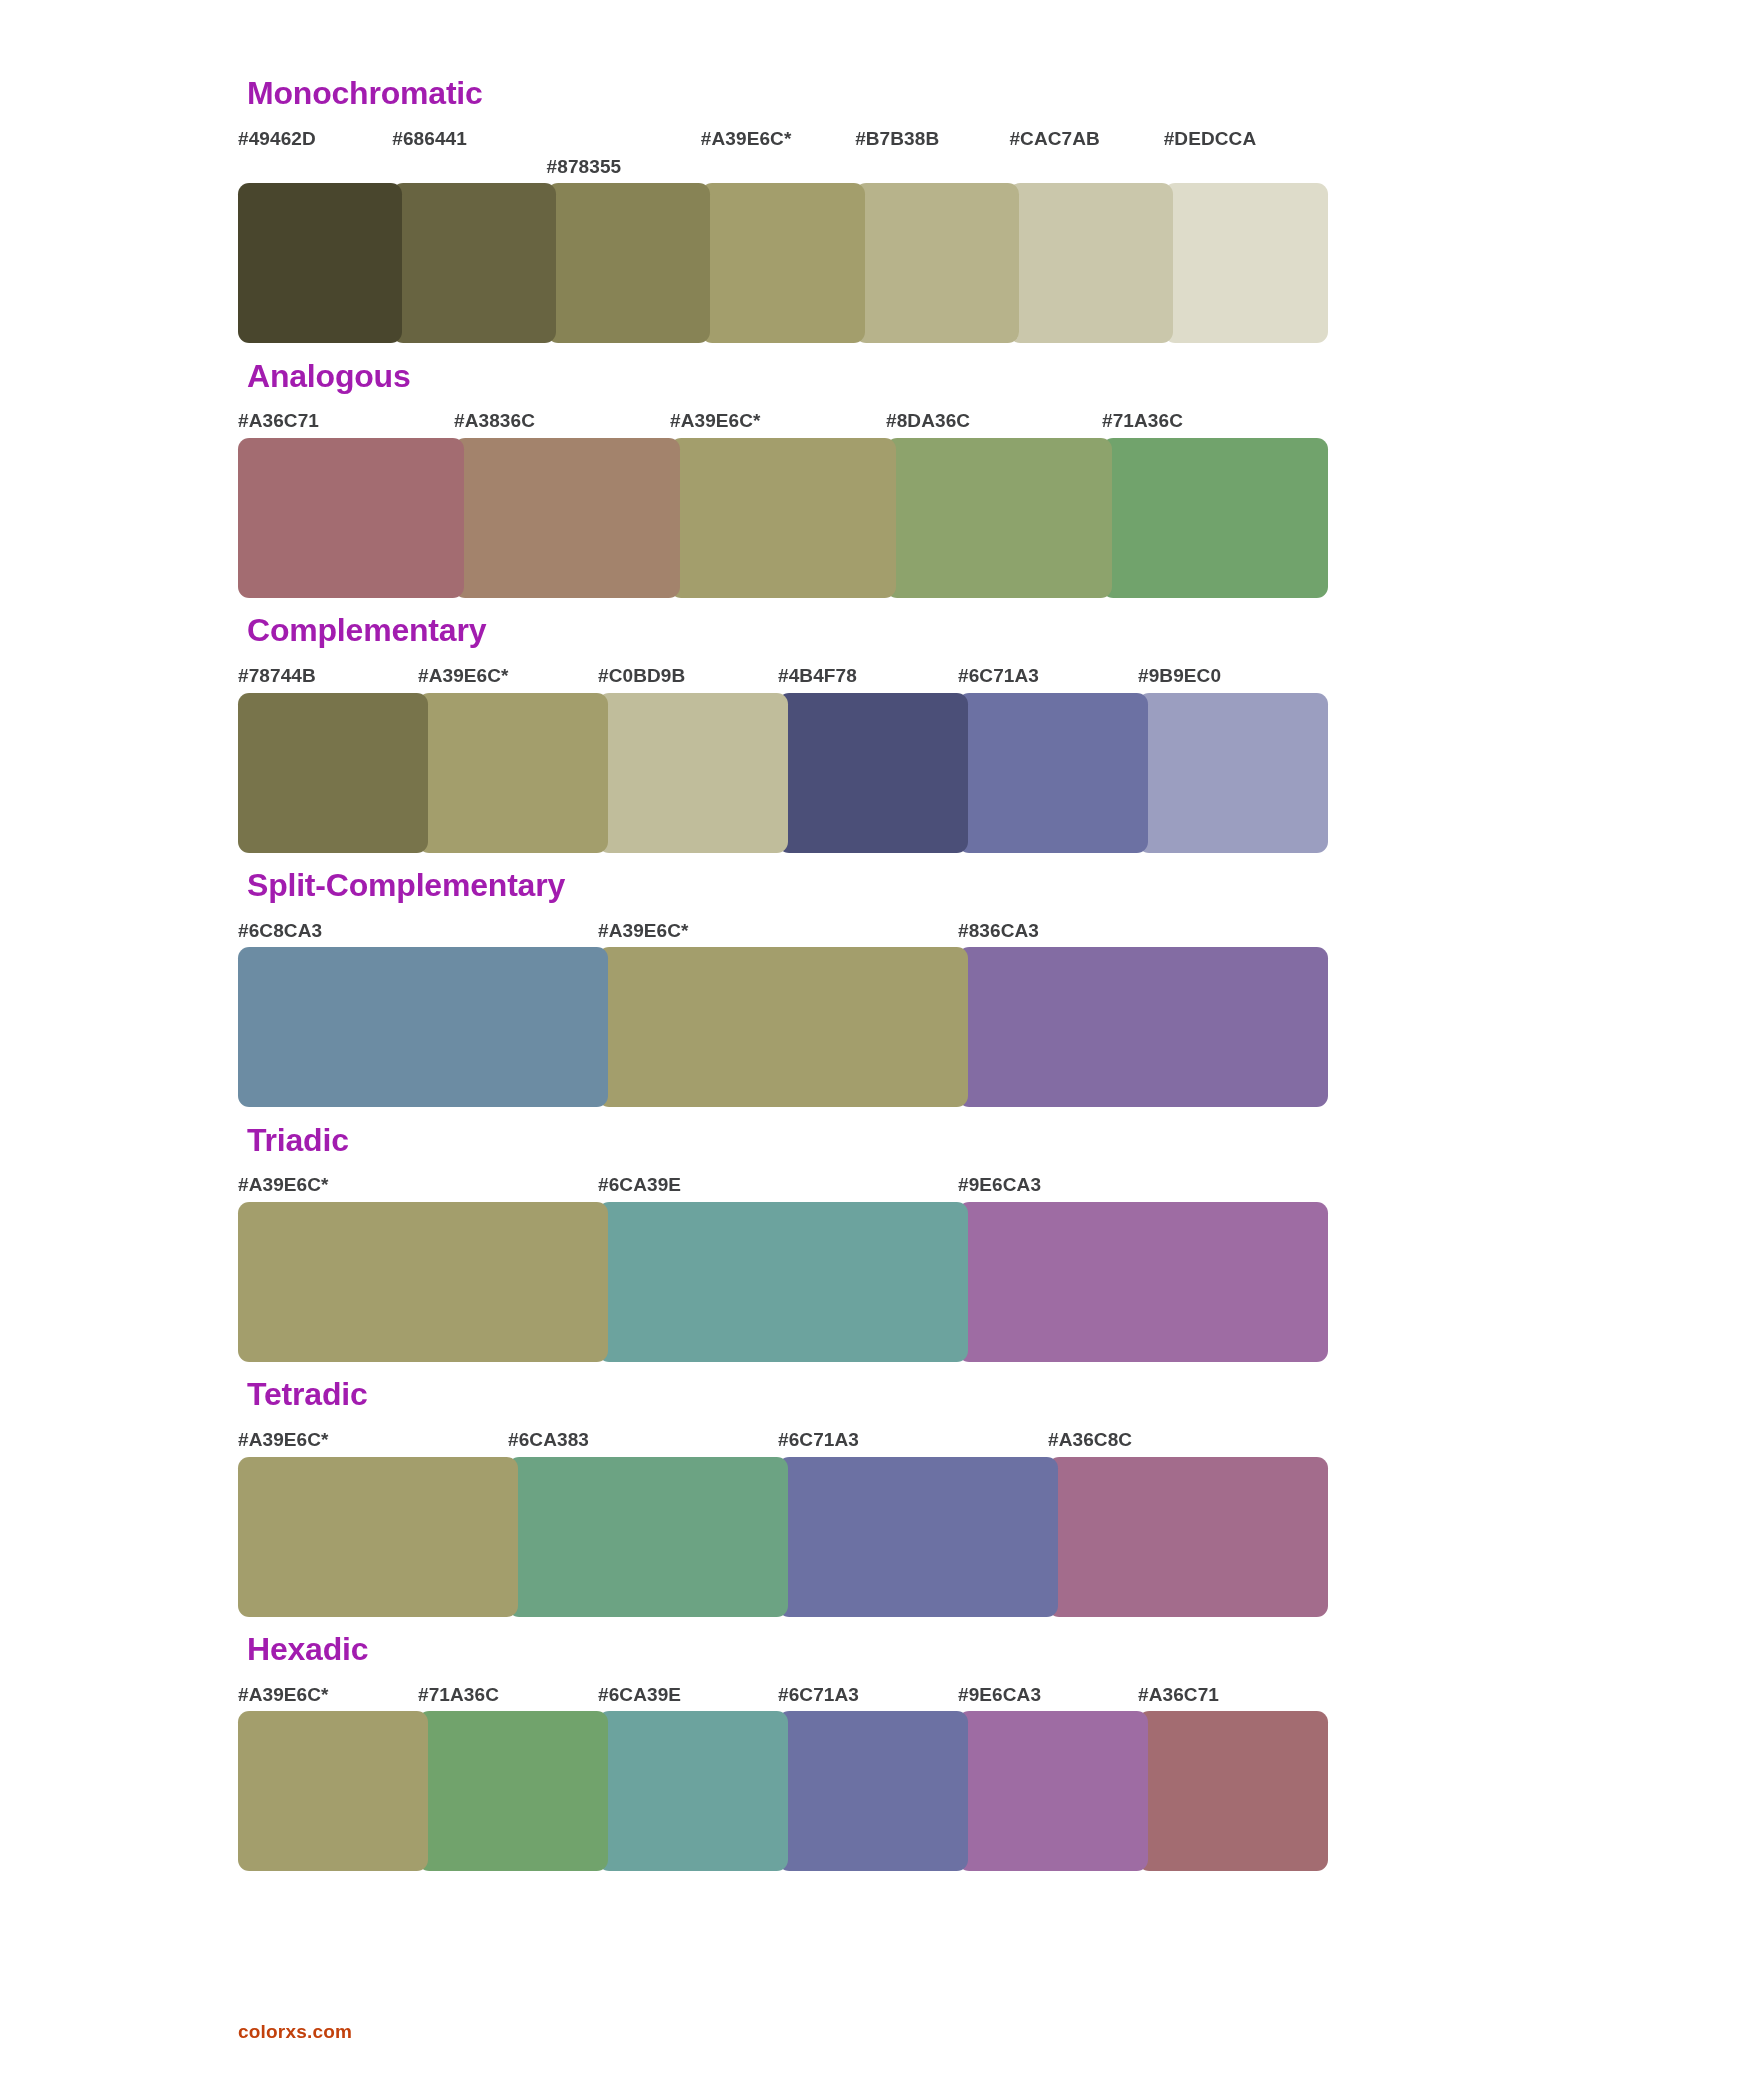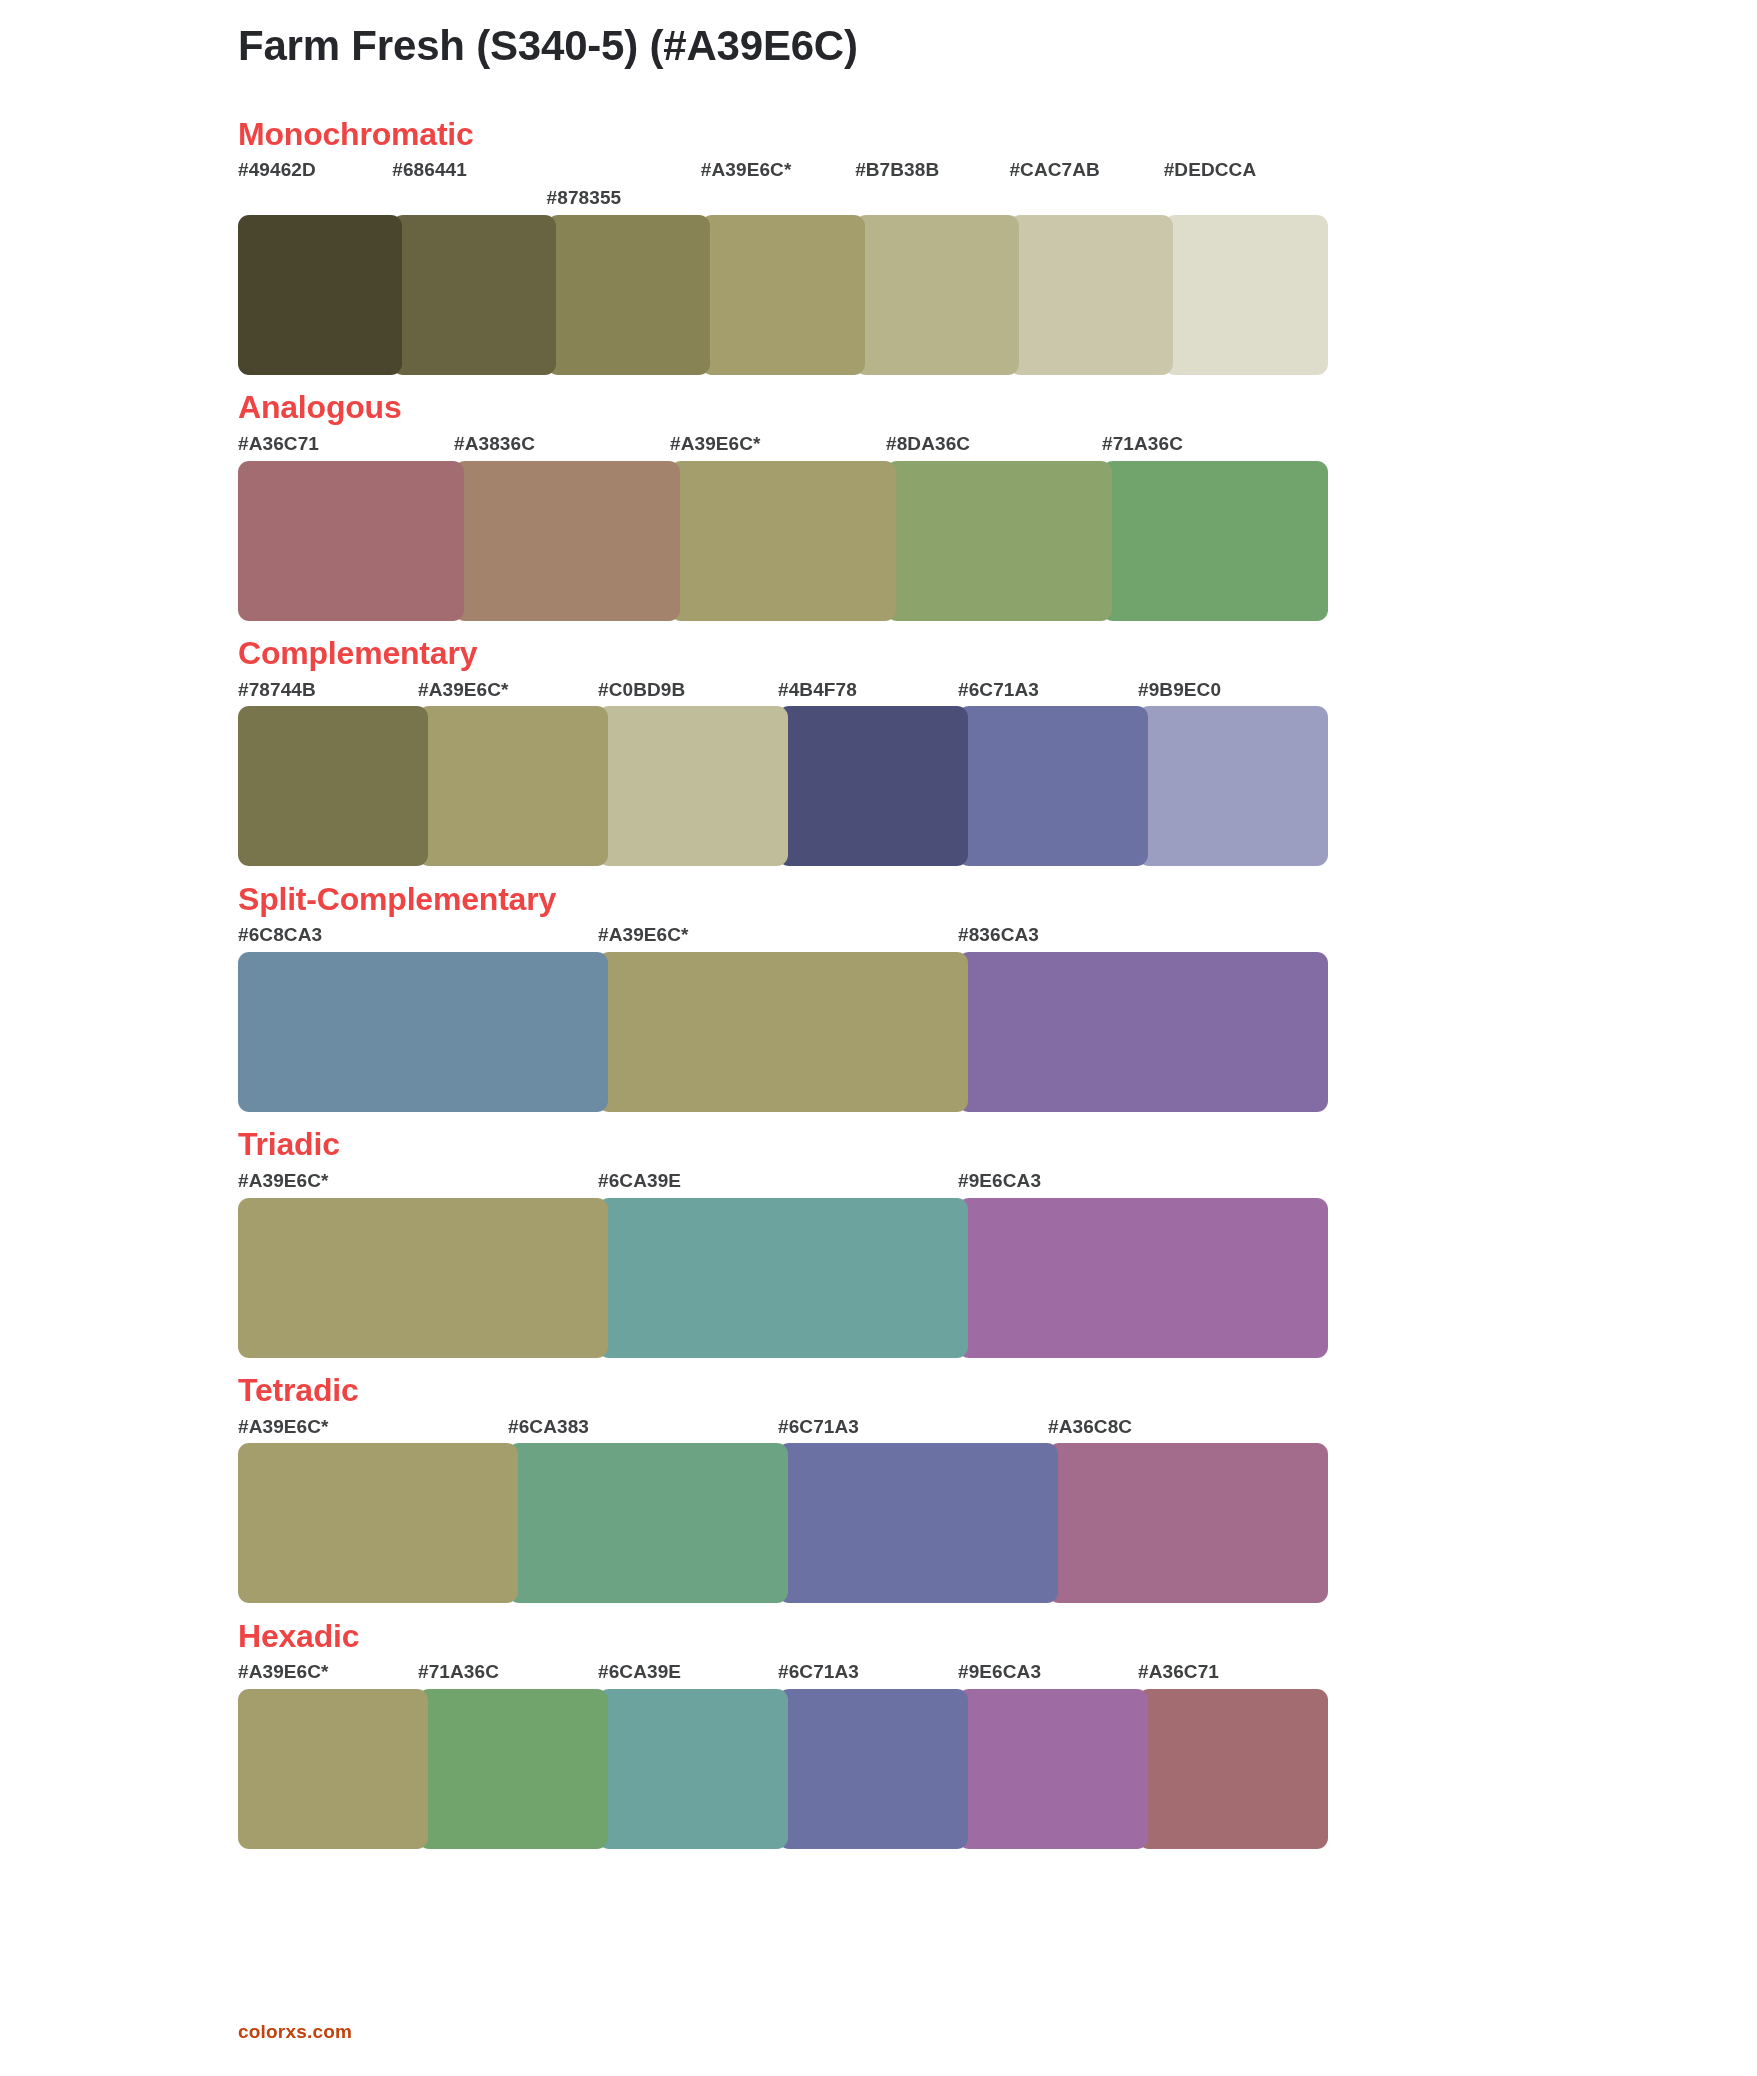--- a/index.html
+++ b/index.html
@@ -46,23 +46,23 @@
   .sections {
     padding: 45px 0 0 0;
   }
   .section {
     padding: 0 0 0 238px;
     margin-bottom: 14.4px;
   }
   .section-title {
     font-size: 32px;
     font-weight: bold;
-    color: #ef4444;
+    color: #a21caf;
     letter-spacing: -0.2px;
-    margin: 0;
+    margin: 9px;
     padding: 0 0 8px 0;
     line-height: 1.15;
   }
   .labels {
     display: flex;
     width: 1080px;
     padding: 0;
     margin: 0;
   }
   .swatch-label {
@@ -98,21 +98,20 @@
     color: #c2410c;
     letter-spacing: 0.2px;
   }
 </style>
 </head>
 <body>
 
 <div class="page">
 
   <div class="header">
-    <h1 class="page-title">Farm Fresh (S340-5) (#A39E6C)</h1>
   </div>
 
   <div class="sections" id="sections-root">
       <div class="section">
         <div class="section-title">Monochromatic</div>
         <div class="labels">
           <div class="swatch-label" style="width: 14.2857%;">#49462D</div>
           <div class="swatch-label" style="width: 14.2857%;">#686441</div>
           <div class="swatch-label" style="width: 14.2857%; margin-top: 28px;">#878355</div>
           <div class="swatch-label" style="width: 14.2857%;">#A39E6C*</div>

